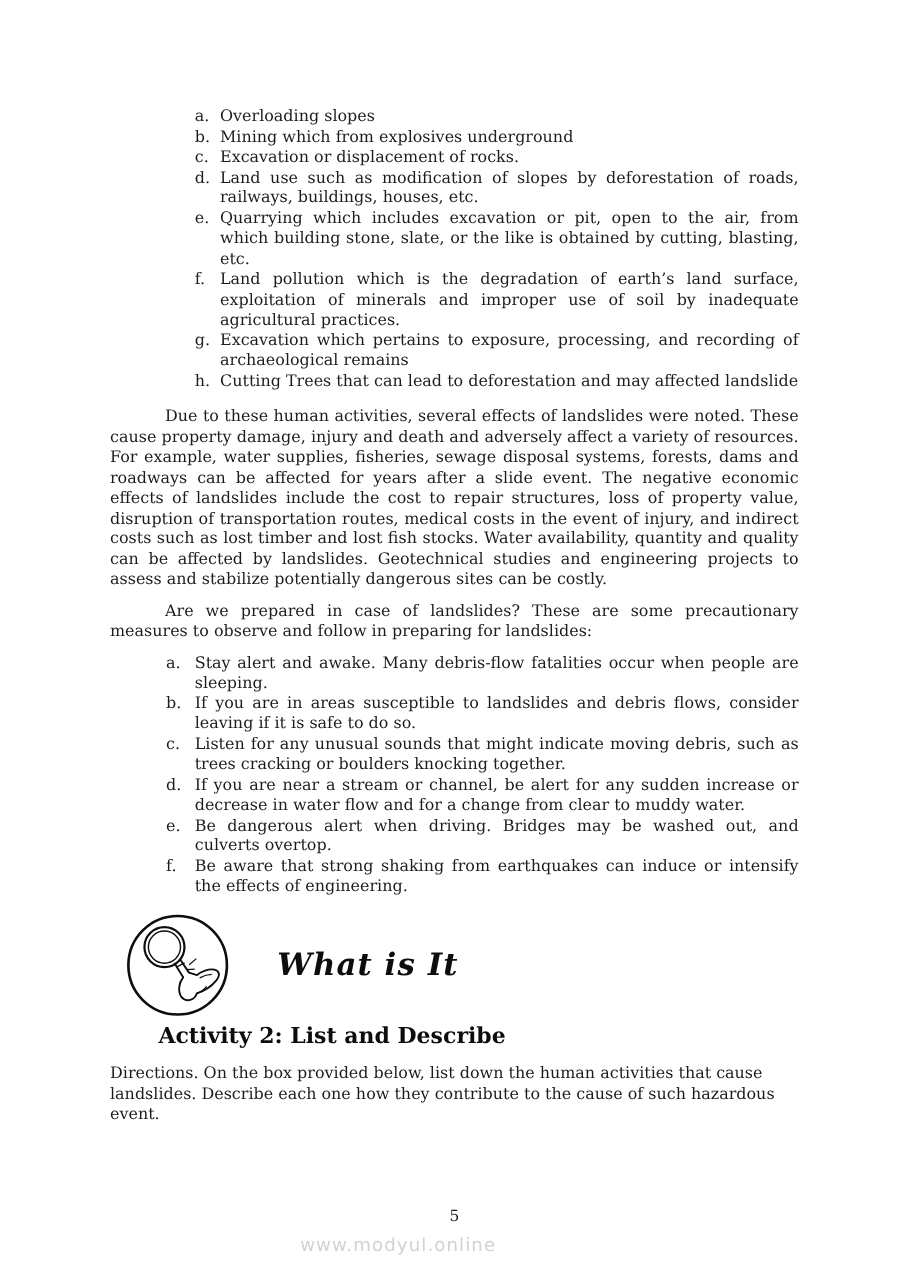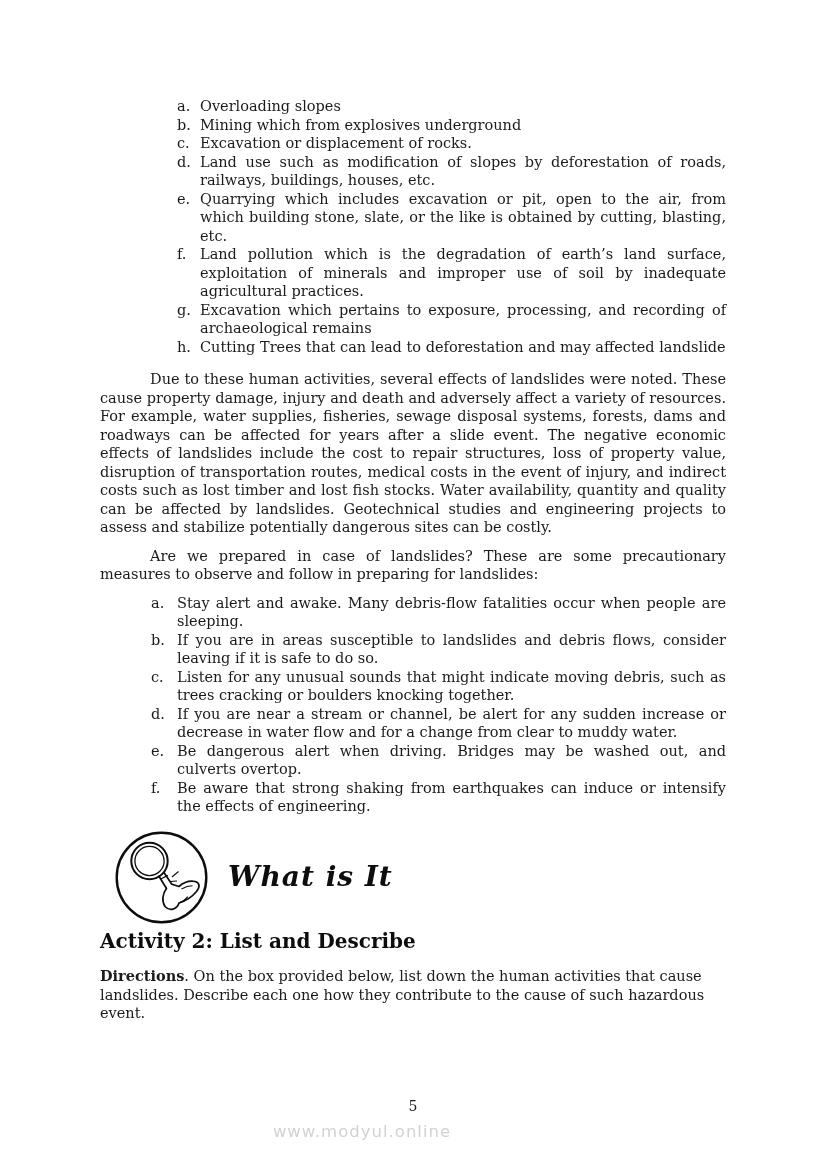--- a/index.html
+++ b/index.html
@@ -40,43 +40,45 @@
     text-indent: 50px;
   }
   .para.tight { margin-top: 10px; }
 
   
   .section-banner {
     margin-top: 15px;
     margin-left: 15px;
     display: flex;
     align-items: center;
+    gap: 24px;
   }
   .section-icon { width: 93px; height: 93px; flex: 0 0 93px; }
   .section-title {
     margin-left: 20px;
     font-size: 28px;
     font-weight: bold;
     font-style: italic;
     letter-spacing: 1px;
     color: #0d0d0d;
   }
 
   .activity-heading {
     margin-top: 8px;
     font-size: 20px;
     font-weight: bold;
     color: #0d0d0d;
+    margin-left: 44px;
   }
 
   .directions {
     margin-top: 17px;
     text-align: left;
   }
-  .directions .dir-label { font-weight: bold; }
+  .directions .dir-label { font-weight: normal; }
 
   
   .page-number {
     position: absolute;
     left: 0; top: 1098px;
     width: 826px;
     text-align: center;
     font-size: 14px;
     color: #1b1b1b;
   }

